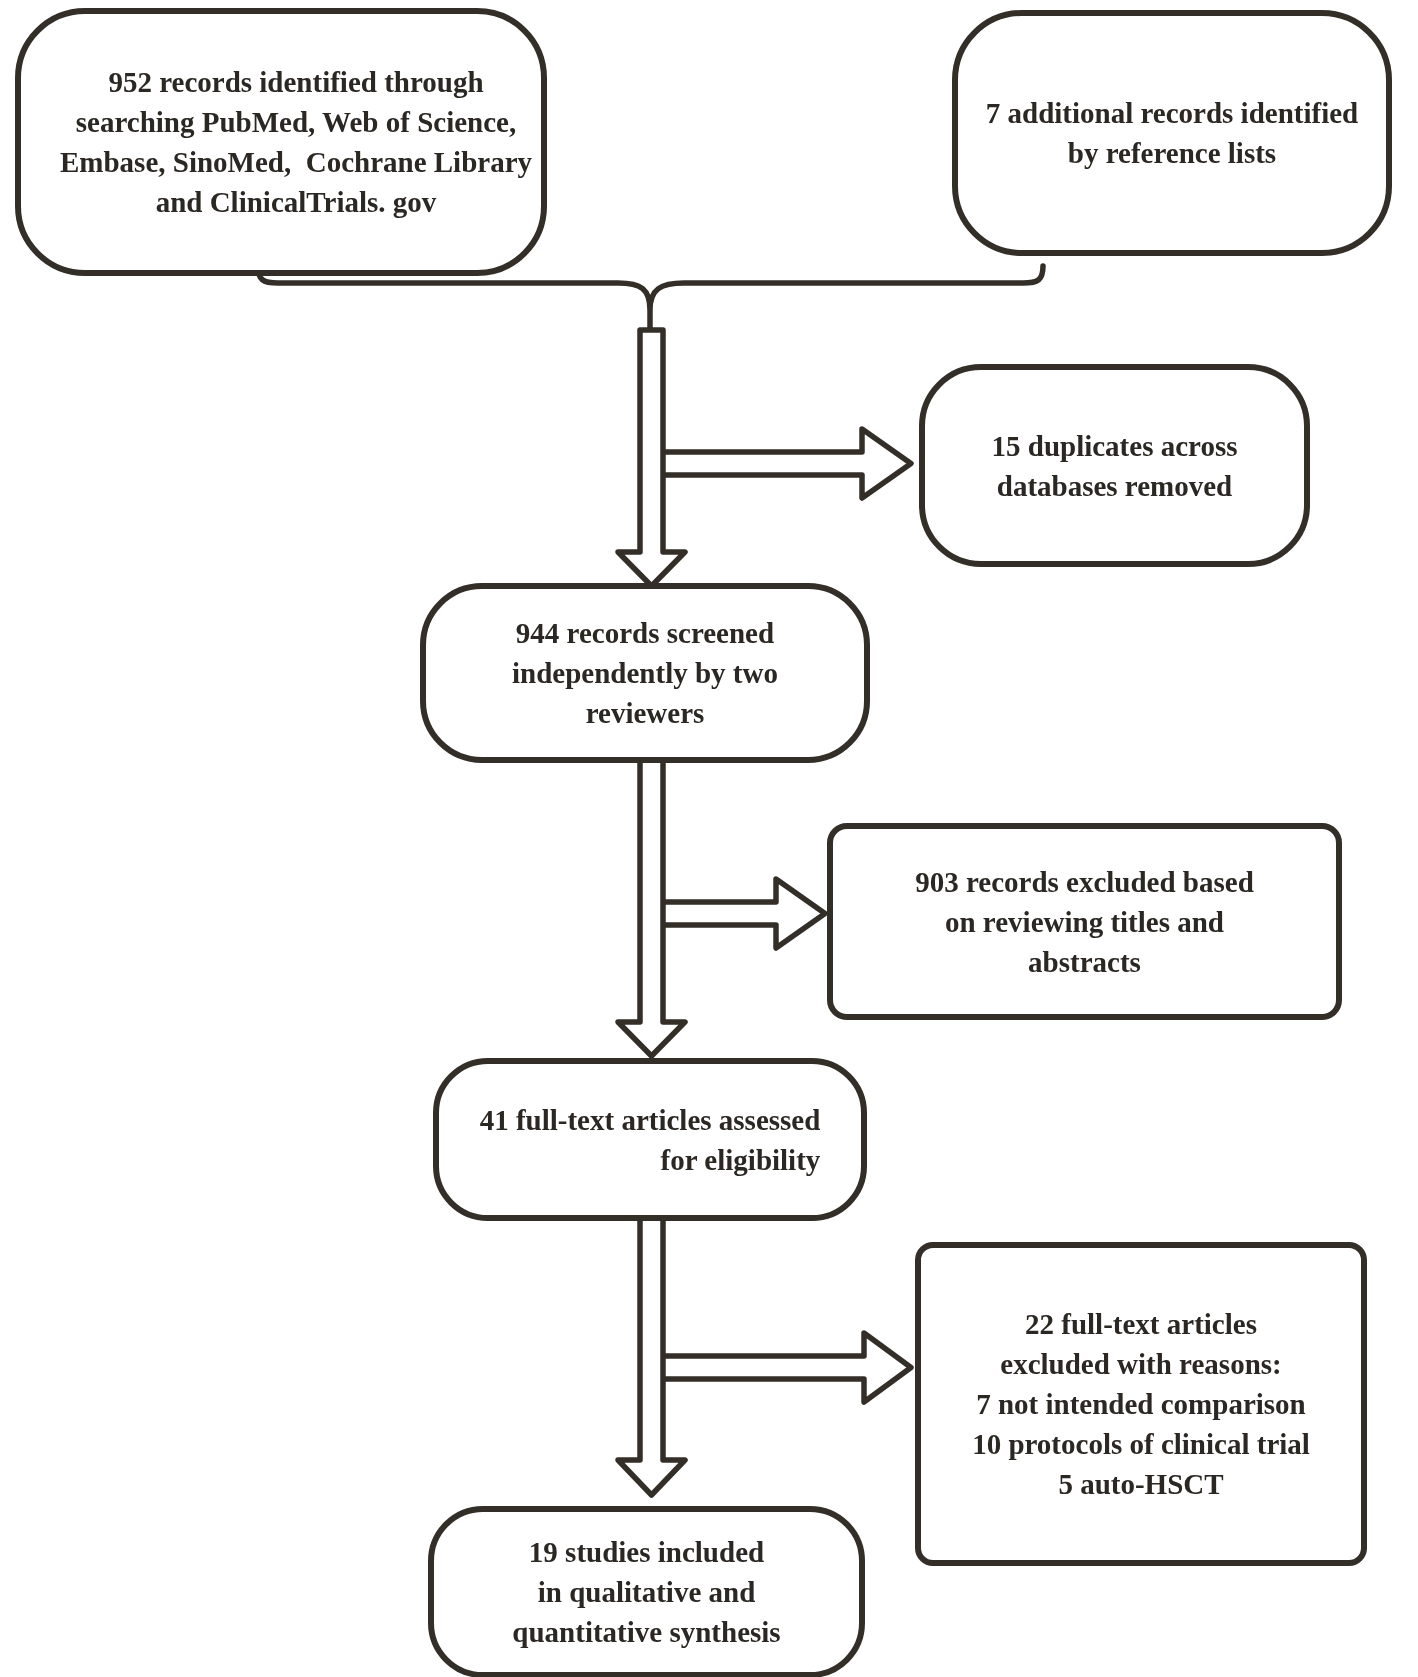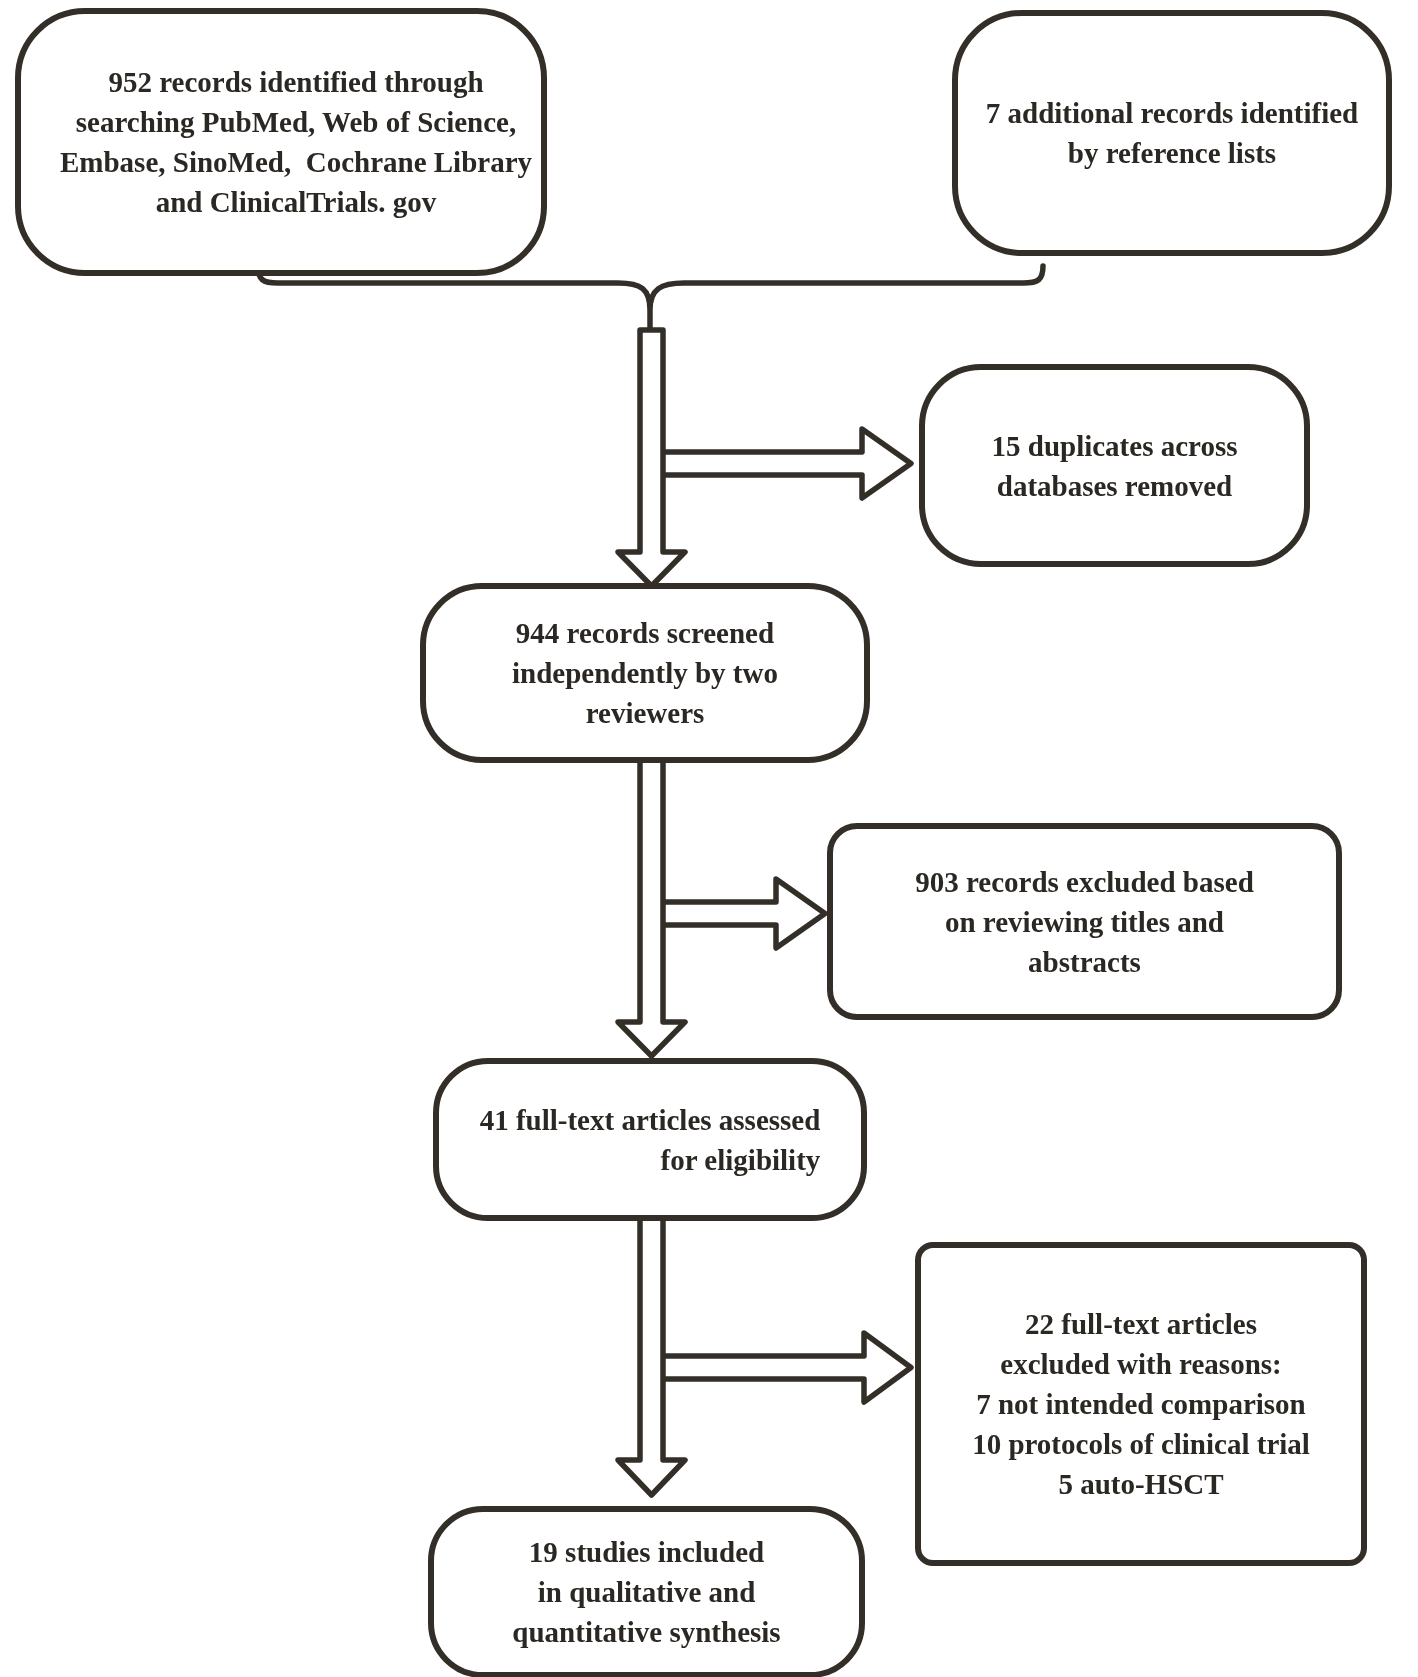--- a/index.html
+++ b/index.html
@@ -82,21 +82,21 @@
     <span>15 duplicates across
 databases removed</span>
   </div>
 
   <div class="node" style="left:420px; top:583px; width:450px; height:180px; border-radius:62px;">
     <span>944 records screened
 independently by two
 reviewers</span>
   </div>
 
-  <div class="node" style="left:827px; top:823px; width:515px; height:197px; border-radius:30px;">
+  <div class="node" style="left:827px; top:823px; width:515px; height:197px; border-radius:20px;">
     <span>903 records excluded based
 on reviewing titles and
 abstracts</span>
   </div>
 
   <div class="node" style="left:433px; top:1058px; width:434px; height:163px; border-radius:55px;text-align:right;">
     <span>41 full-text articles assessed
 for eligibility</span>
   </div>
 

